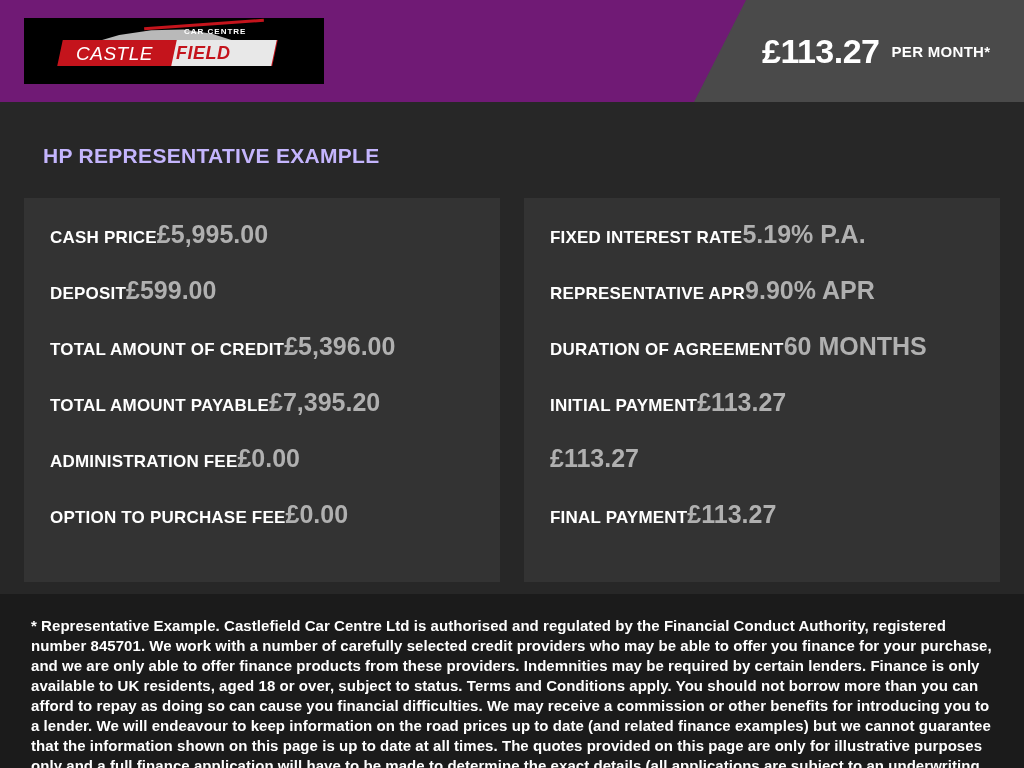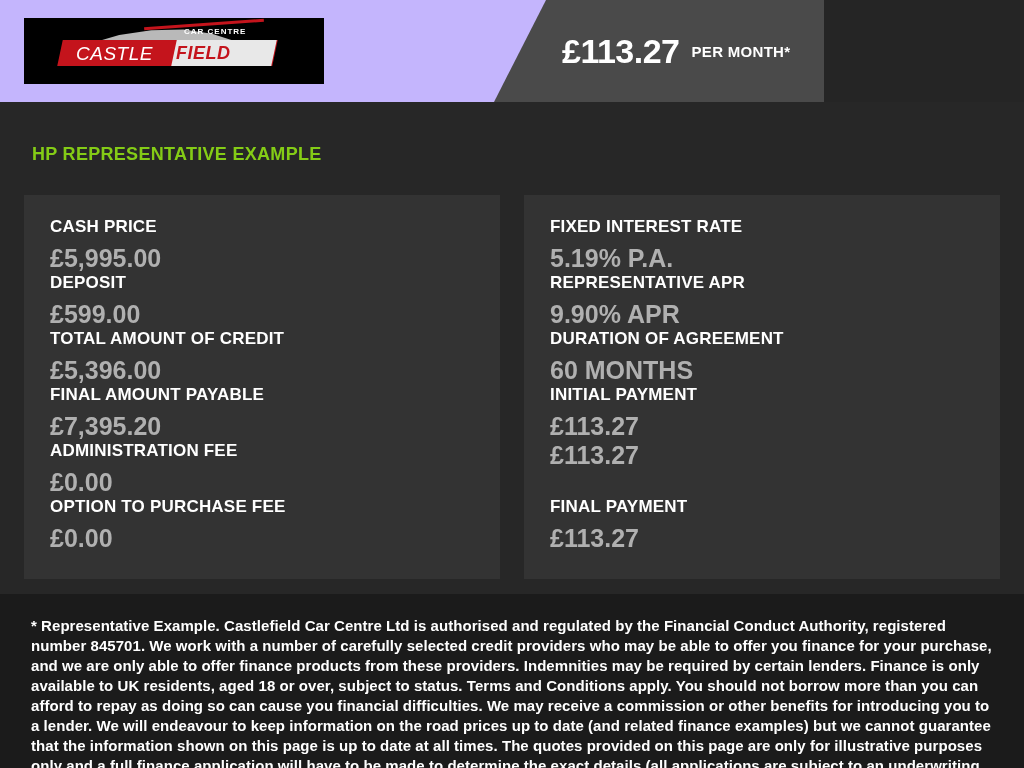--- a/index.html
+++ b/index.html
@@ -13,23 +13,23 @@
   .page {
     position: relative;
     width: 1024px;
     height: 768px;
     background: #252525;
   }
 
   
   .header {
     position: relative;
-    width: 824px;
+    width: 1024px;
     height: 102px;
-    background: #c4b5fd;
+    background: #701a75;
     overflow: hidden;
   }
   .logo-box {
     position: absolute;
     left: 24px;
     top: 18px;
     width: 300px;
     height: 66px;
     background: #000000;
     overflow: hidden;
@@ -140,44 +140,43 @@
 
   
   .body-area {
     position: relative;
     width: 1024px;
     background: #272727;
     padding: 26px 24px 0 24px;
     height: 492px;
   }
   .section-title {
-    color: #84cc16;
-    font-size: 18px;
+    color: #c4b5fd;
+    font-size: 21px;
     font-weight: bold;
     letter-spacing: .3px;
-    margin: 16px 0 0 8px;
+    margin: 16px 0 0 19px;
   }
 
   .columns {
     display: flex;
     gap: 24px;
     margin-top: 30px;
   }
   .card {
     background: #333333;
     flex: 1;
     padding: 22px 26px 26px 26px;
     min-height: 382px;
   }
   .row {
     display: flex;
     align-items: baseline;
-    justify-content: space-between;
+    justify-content: flex-start;
     height: 56px;
-    flex-direction: column;
   }
   .row .label {
     color: #ffffff;
     font-size: 17px;
     font-weight: bold;
     letter-spacing: .2px;
     white-space: nowrap;
   }
   .row .value {
     color: #b0b0b0;
@@ -241,21 +240,21 @@
         </div>
         <div class="row">
           <span class="label">DEPOSIT</span>
           <span class="value">£599.00</span>
         </div>
         <div class="row">
           <span class="label">TOTAL AMOUNT OF CREDIT</span>
           <span class="value">£5,396.00</span>
         </div>
         <div class="row">
-          <span class="label">FINAL AMOUNT PAYABLE</span>
+          <span class="label">TOTAL AMOUNT PAYABLE</span>
           <span class="value">£7,395.20</span>
         </div>
         <div class="row">
           <span class="label">ADMINISTRATION FEE</span>
           <span class="value">£0.00</span>
         </div>
         <div class="row">
           <span class="label">OPTION TO PURCHASE FEE</span>
           <span class="value">£0.00</span>
         </div>

